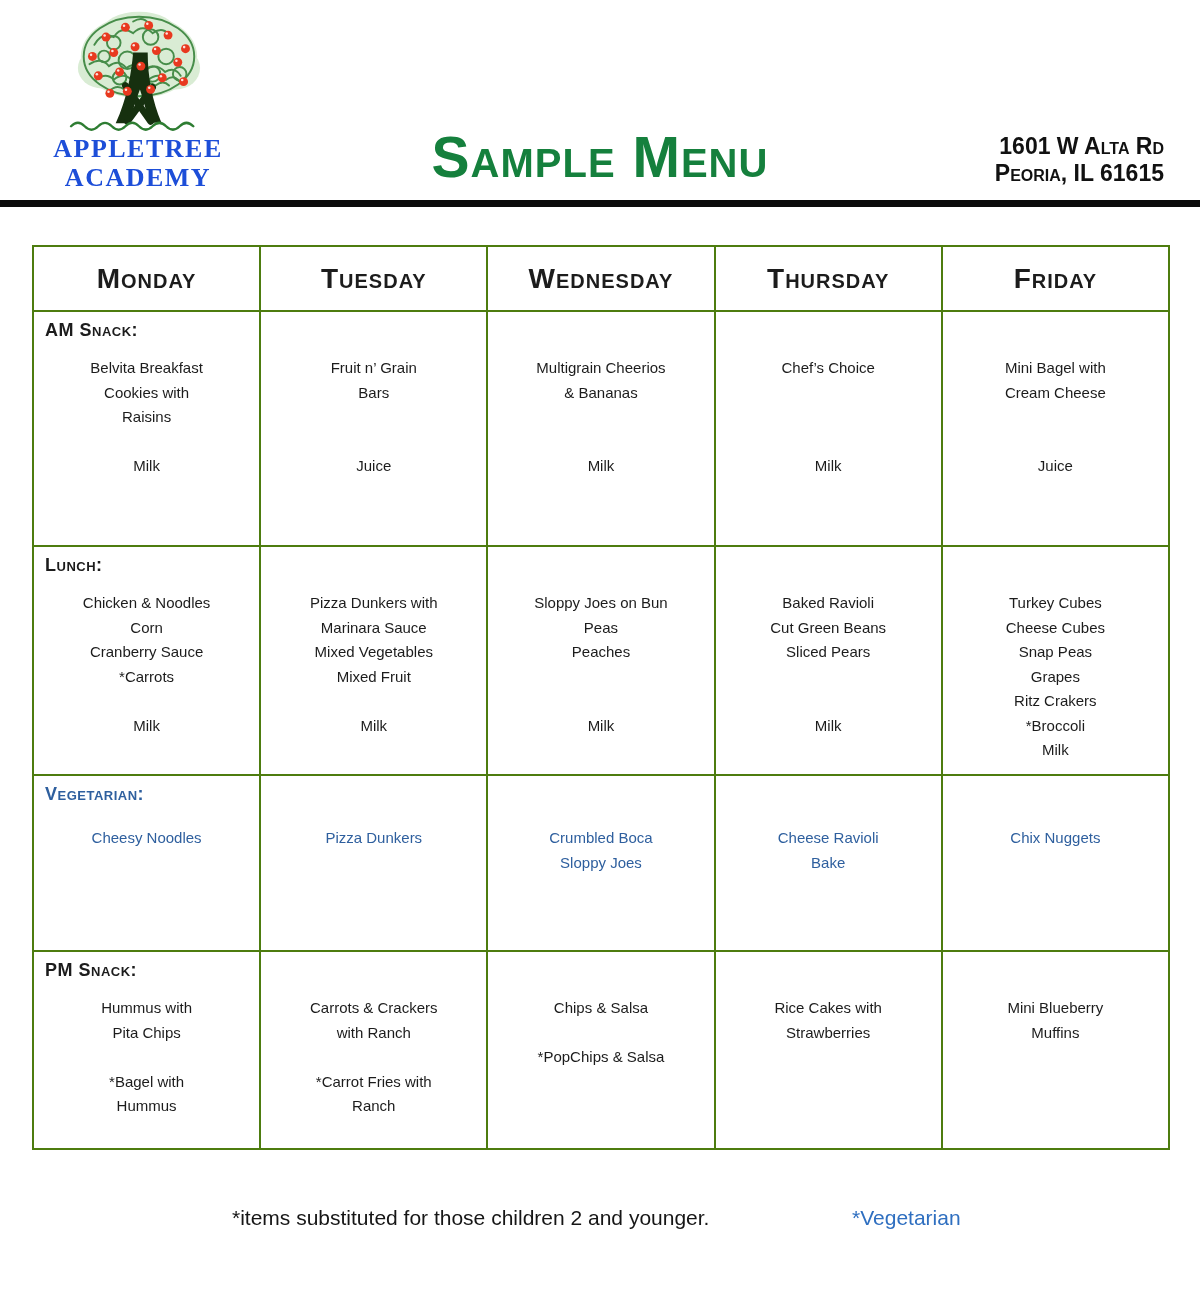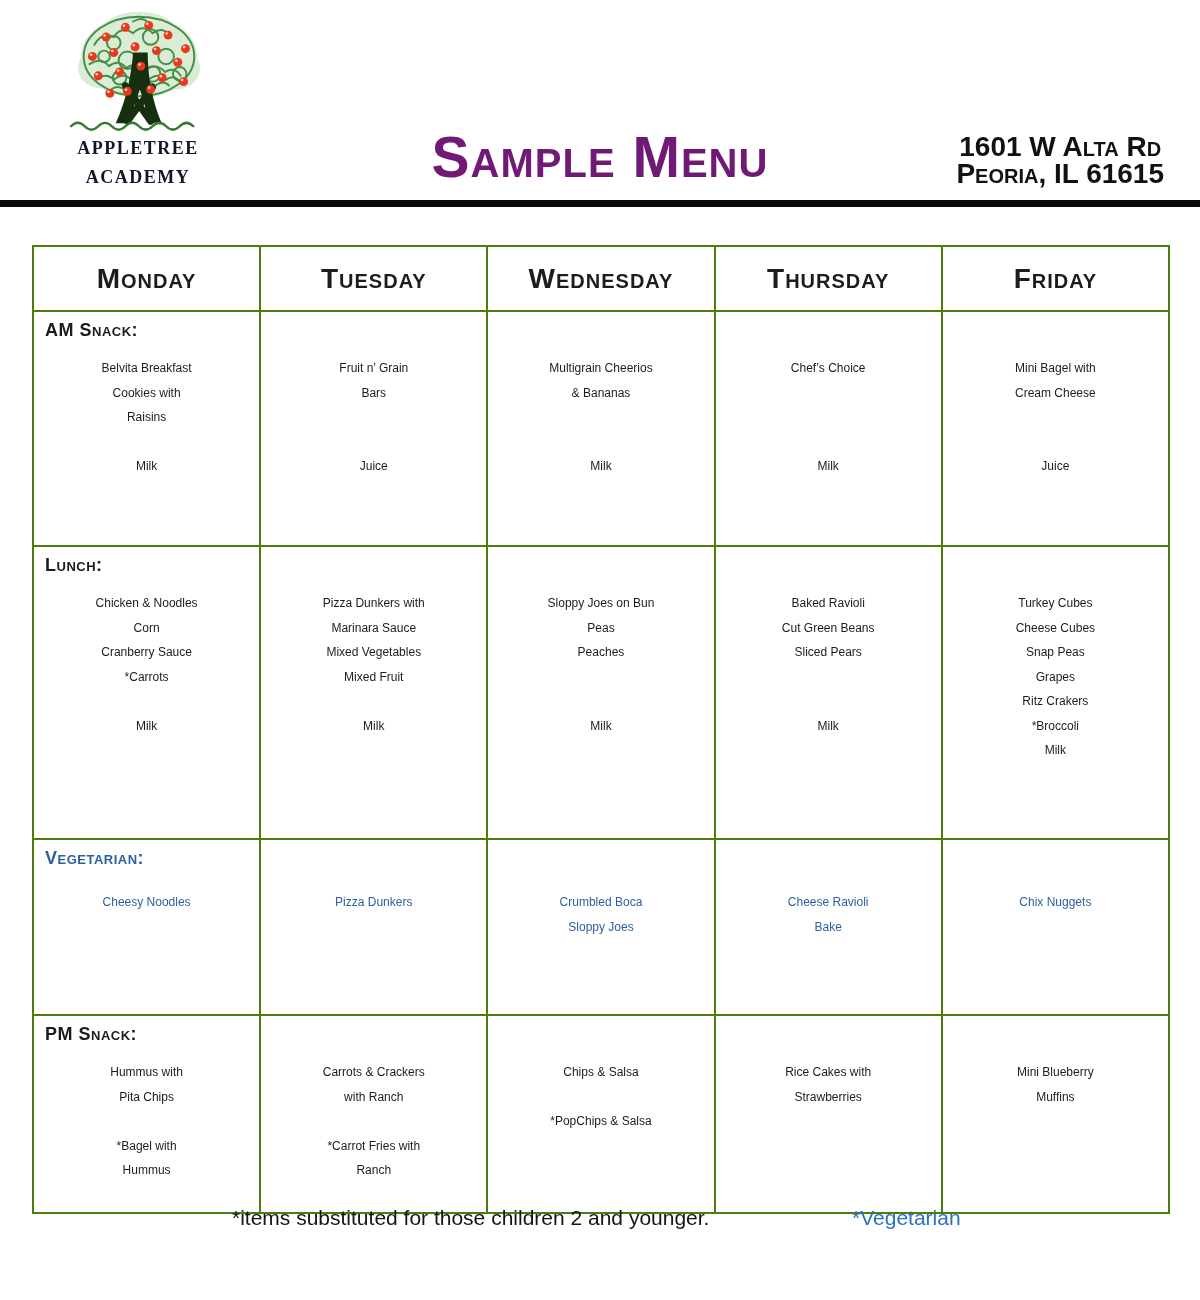--- a/index.html
+++ b/index.html
@@ -11,43 +11,43 @@
     position:relative;
     overflow:hidden;
   }
 
   
   .header { position:absolute; top:0; left:0; width:1200px; height:207px; }
 
   .logo { position:absolute; left:38px; top:6px; width:200px; text-align:center; }
   .logo svg { display:block; margin:0 auto; }
   .logo-name {
-    color:#0f172a;
+    color:#1d4ed8;
     font-family:"Liberation Serif", serif;
     font-weight:bold;
-    font-size:18px; line-height:29px;
+    font-size:26px; line-height:29px;
     letter-spacing:1.5px;
   }
 
   .title {
     position:absolute; left:0; top:128px; width:100%;
     text-align:center;
-    color:#701a75;
+    color:#15803d;
     font-size:57px; font-weight:bold;
     font-variant:small-caps;
     letter-spacing:1px;
     line-height:58px;
   }
 
   .address {
     position:absolute; right:36px; top:133px;
-    text-align:center;
+    text-align:right;
     font-variant:small-caps;
     font-weight:bold;
-    font-size:28px; line-height:27px;
+    font-size:23px; line-height:27px;
     color:#111;
   }
 
   .rule { position:absolute; top:200px; left:0; width:1200px; height:7px; background:#0b0b0b; }
 
   
   table.menu-table {
     position:absolute; top:245px; left:32px;
     width:1138px;
     border-collapse:collapse;
@@ -60,30 +60,30 @@
     font-variant:small-caps;
     letter-spacing:1px;
     text-align:center; vertical-align:middle;
   }
   .menu-table td {
     position:relative;
     vertical-align:top;
     text-align:center;
     padding:44px 20px 6px;
   }
-  .cell-content { white-space:pre-line; font-size:12px; line-height:24.5px; }
+  .cell-content { white-space:pre-line; font-size:15px; line-height:24.5px; }
   .row-label {
     position:absolute; top:8px; left:11px;
     font-size:18px; font-weight:bold;
     font-variant:small-caps;
     letter-spacing:0.5px;
     text-align:left;
   }
   tr.r-am td    { height:235px; }
-  tr.r-lunch td { height:293px; }
+  tr.r-lunch td { height:229px; }
   tr.r-veg td   { height:176px; padding-top:50px; }
   tr.r-pm td    { height:198px; }
   tr.r-veg .cell-content, tr.r-veg .row-label { color:#2e5f9e; }
 
   
   .footer { position:absolute; top:1206px; left:0; width:1200px; height:44px; font-size:21px; }
   .footer .note { position:absolute; left:232px; top:0; color:#161616; }
   .footer .veg-note { position:absolute; left:852px; top:0; color:#2f6fc0; }
 </style>
 </head>

